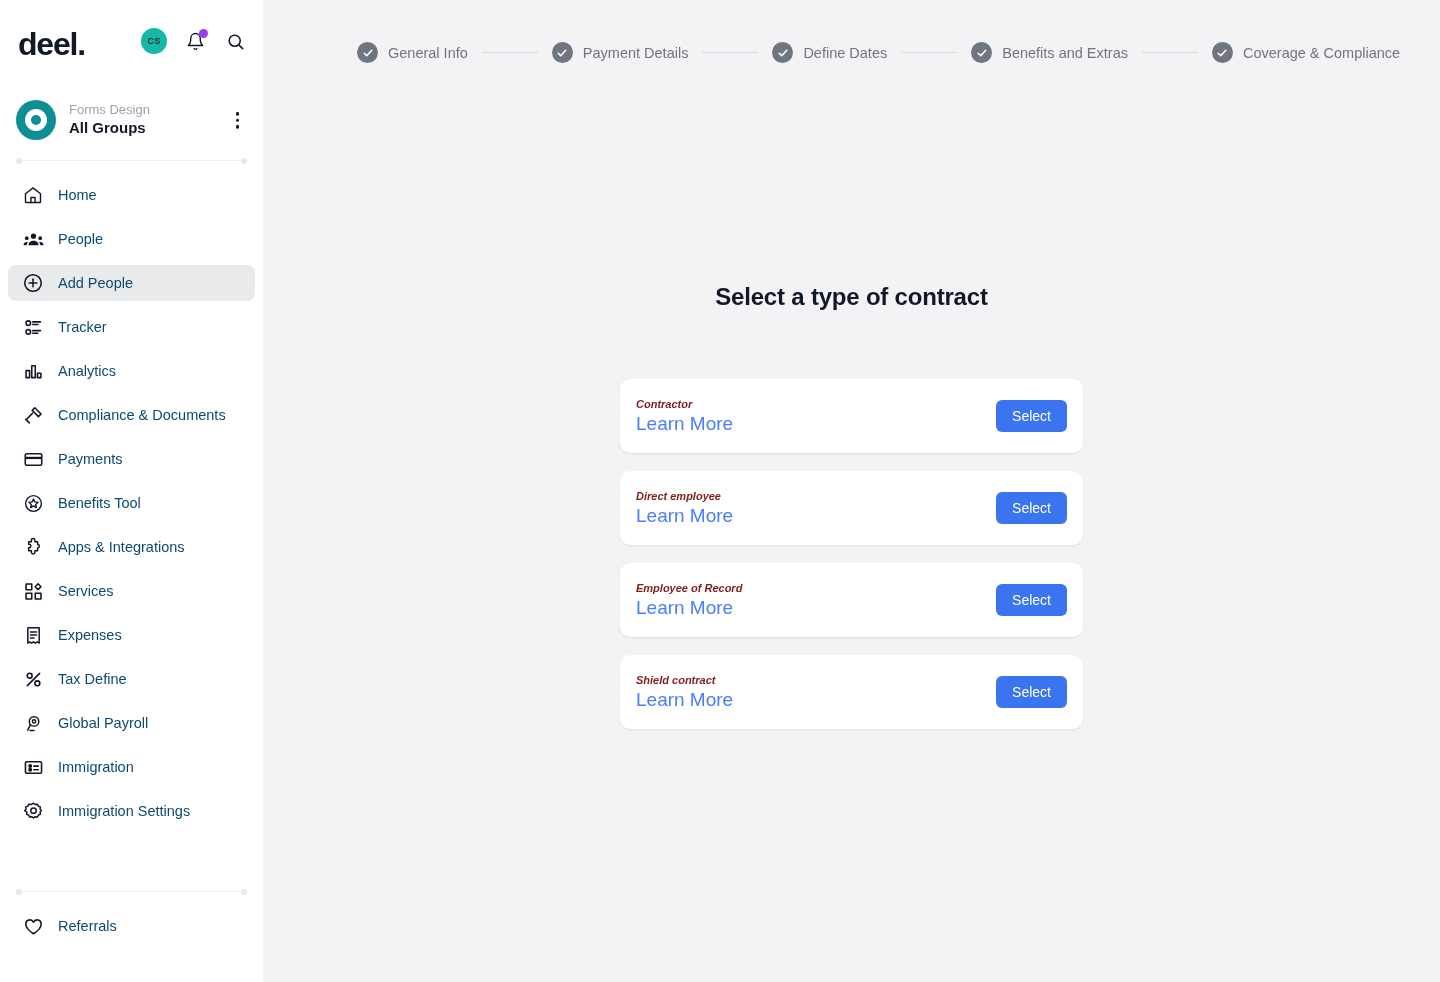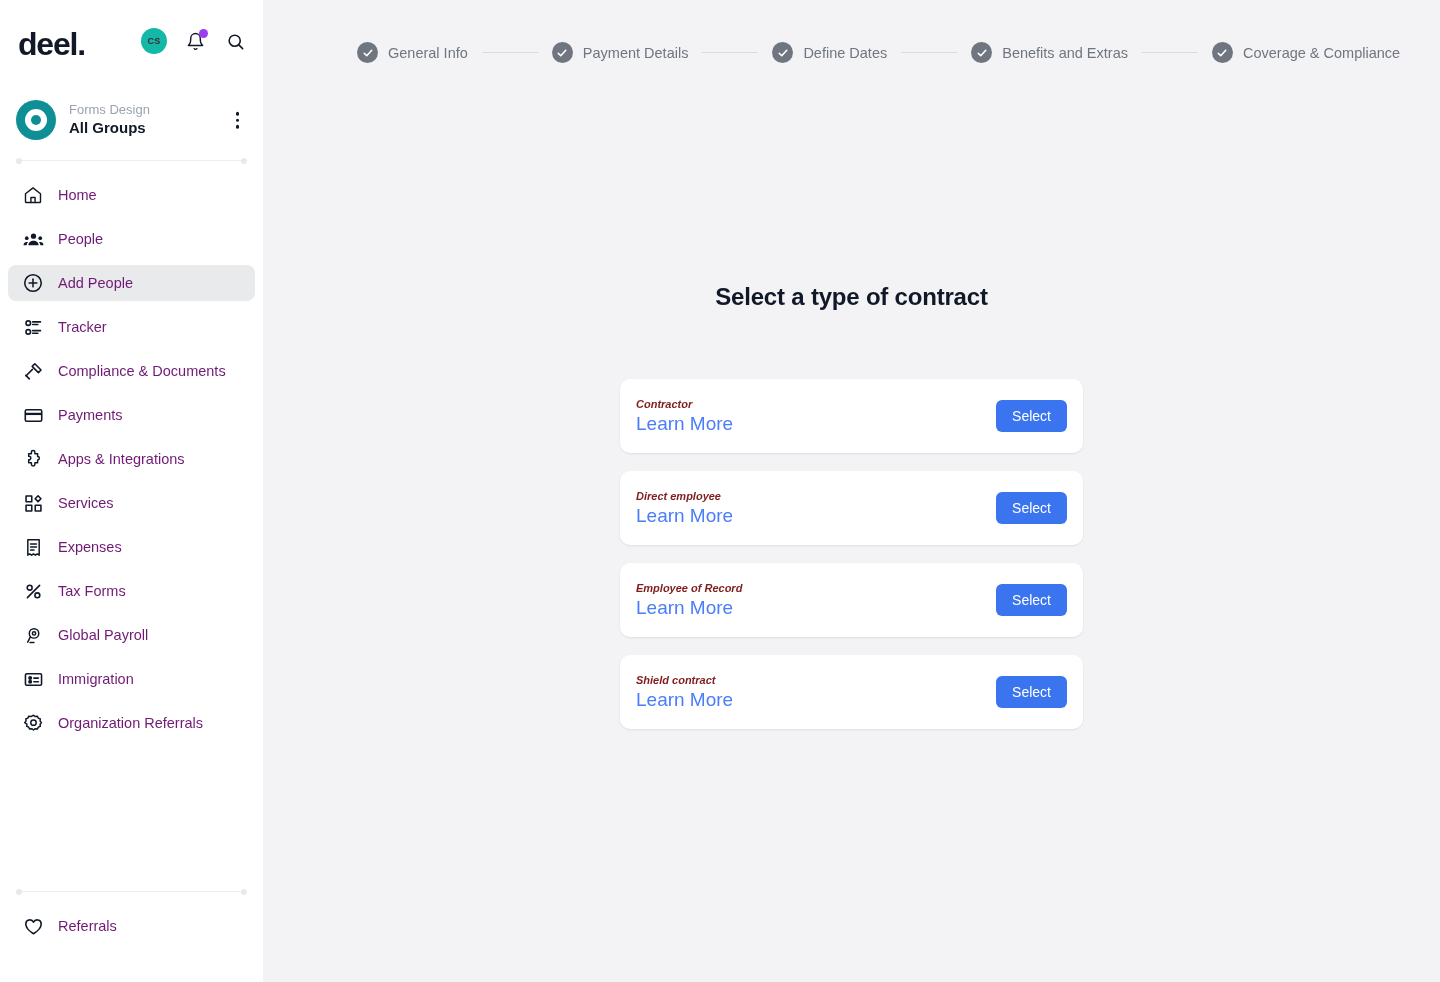--- a/index.html
+++ b/index.html
@@ -209,21 +209,21 @@
     flex: 0 0 26px;
     display: flex;
     align-items: center;
     justify-content: center;
     color: #111827;
     margin-right: 12px;
   }
 
   .nav-label {
     font-size: 14.5px;
-    color: #701a75;
+    color: #0c4a6e;
     white-space: nowrap;
   }
 
   .sidebar-bottom {
     margin-top: auto;
     padding-bottom: 30px;
   }
 
   
   .main {
@@ -437,20 +437,30 @@
             <circle cx="6" cy="17" r="2.6"></circle>
             <line x1="11" y1="5.6" x2="20" y2="5.6"></line>
             <line x1="11" y1="8.6" x2="17" y2="8.6"></line>
             <line x1="11" y1="15.6" x2="20" y2="15.6"></line>
             <line x1="11" y1="18.6" x2="17" y2="18.6"></line>
           </svg>
         </span>
         <span class="nav-label">Tracker</span>
       </div>
 
+      <div class="nav-item">
+        <span class="nav-icon">
+          <svg width="21" height="21" viewBox="0 0 24 24" fill="none" stroke="#111827" stroke-width="1.8" stroke-linejoin="round">
+            <rect x="3.5" y="11" width="4" height="8"></rect>
+            <rect x="10" y="5.5" width="4" height="13.5"></rect>
+            <rect x="16.5" y="14" width="4" height="5"></rect>
+          </svg>
+        </span>
+        <span class="nav-label">Analytics</span>
+      </div>
 
       <div class="nav-item">
         <span class="nav-icon">
           <svg width="21" height="21" viewBox="0 0 24 24" fill="none" stroke="#111827" stroke-width="1.8" stroke-linecap="round" stroke-linejoin="round">
             <path d="M13.5 3.2 20.6 10.3l-3 3L10.5 6.2z"></path>
             <line x1="10.8" y1="9.6" x2="3.6" y2="16.8"></line>
             <line x1="3.2" y1="16.4" x2="7.2" y2="20.4"></line>
           </svg>
         </span>
         <span class="nav-label">Compliance &amp; Documents</span>
@@ -459,20 +469,29 @@
       <div class="nav-item">
         <span class="nav-icon">
           <svg width="21" height="21" viewBox="0 0 24 24" fill="none" stroke="#111827" stroke-width="1.8" stroke-linejoin="round">
             <rect x="2.6" y="5.5" width="18.8" height="13" rx="1.6"></rect>
             <line x1="2.6" y1="10.2" x2="21.4" y2="10.2" stroke-width="2.6"></line>
           </svg>
         </span>
         <span class="nav-label">Payments</span>
       </div>
 
+      <div class="nav-item">
+        <span class="nav-icon">
+          <svg width="21" height="21" viewBox="0 0 24 24" fill="none" stroke="#111827" stroke-width="1.6" stroke-linejoin="round">
+            <circle cx="12" cy="12" r="9"></circle>
+            <path d="M12 6.8l1.6 3.4 3.6.4-2.7 2.5.8 3.6L12 14.8 8.7 16.7l.8-3.6-2.7-2.5 3.6-.4z"></path>
+          </svg>
+        </span>
+        <span class="nav-label">Benefits Tool</span>
+      </div>
 
       <div class="nav-item">
         <span class="nav-icon">
           <svg width="21" height="21" viewBox="0 0 24 24" fill="none" stroke="#111827" stroke-width="1.7" stroke-linejoin="round">
             <path d="M9.6 3.6a2 2 0 0 1 4 0v1.7h3.1v3.2a2 2 0 1 1 0 4v3.2h-3.1v1.8a2 2 0 0 1-4 0v-1.8H6.5v-3.4a2 2 0 1 0 0-3.9V5.3h3.1z"></path>
           </svg>
         </span>
         <span class="nav-label">Apps &amp; Integrations</span>
       </div>
 
@@ -501,21 +520,21 @@
       </div>
 
       <div class="nav-item">
         <span class="nav-icon">
           <svg width="21" height="21" viewBox="0 0 24 24" fill="none" stroke="#111827" stroke-width="1.8" stroke-linecap="round">
             <line x1="19" y1="5" x2="5" y2="19"></line>
             <circle cx="7.6" cy="7.6" r="2.8"></circle>
             <circle cx="16.4" cy="16.4" r="2.8"></circle>
           </svg>
         </span>
-        <span class="nav-label">Tax Forms</span>
+        <span class="nav-label">Tax Define</span>
       </div>
 
       <div class="nav-item">
         <span class="nav-icon">
           <svg width="21" height="21" viewBox="0 0 24 24" fill="none" stroke="#111827" stroke-width="1.7" stroke-linecap="round">
             <circle cx="12.6" cy="9.6" r="5.4"></circle>
             <circle cx="12.6" cy="9.6" r="1.9"></circle>
             <path d="M8.4 13.6 5.4 19.6"></path>
             <path d="M8.1 20.1h4.4"></path>
           </svg>
@@ -536,21 +555,21 @@
         <span class="nav-label">Immigration</span>
       </div>
 
       <div class="nav-item">
         <span class="nav-icon">
           <svg width="21" height="21" viewBox="0 0 24 24" fill="none" stroke="#111827" stroke-width="1.7" stroke-linejoin="round">
             <path d="M12 2.6l2 1.5 2.4-.5 1.1 2.2 2.3 1-.3 2.4 1.6 1.8-1.6 1.8.3 2.4-2.3 1-1.1 2.2-2.4-.5-2 1.5-2-1.5-2.4.5-1.1-2.2-2.3-1 .3-2.4L1.9 11l1.6-1.8-.3-2.4 2.3-1 1.1-2.2 2.4.5z"></path>
             <circle cx="12" cy="11" r="3.1"></circle>
           </svg>
         </span>
-        <span class="nav-label">Organization Referrals</span>
+        <span class="nav-label">Immigration Settings</span>
       </div>
 
     </nav>
 
     <div class="sidebar-bottom">
       <div class="divider"></div>
       <div class="nav">
         <div class="nav-item">
           <span class="nav-icon">
             <svg width="21" height="21" viewBox="0 0 24 24" fill="none" stroke="#111827" stroke-width="1.8" stroke-linejoin="round">

